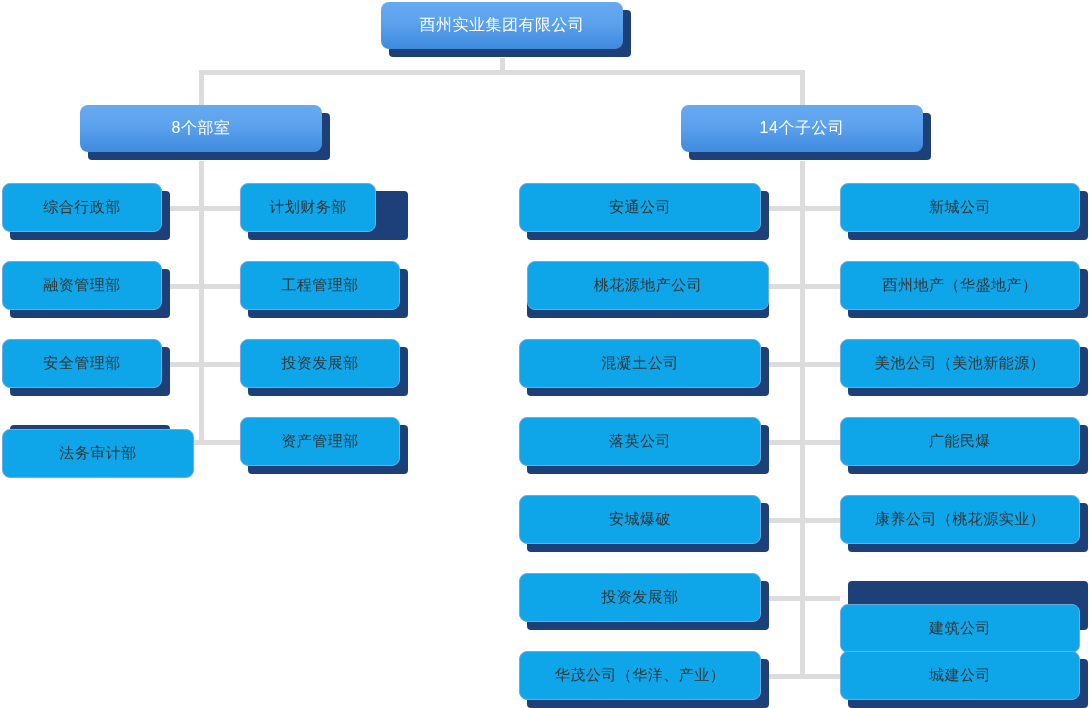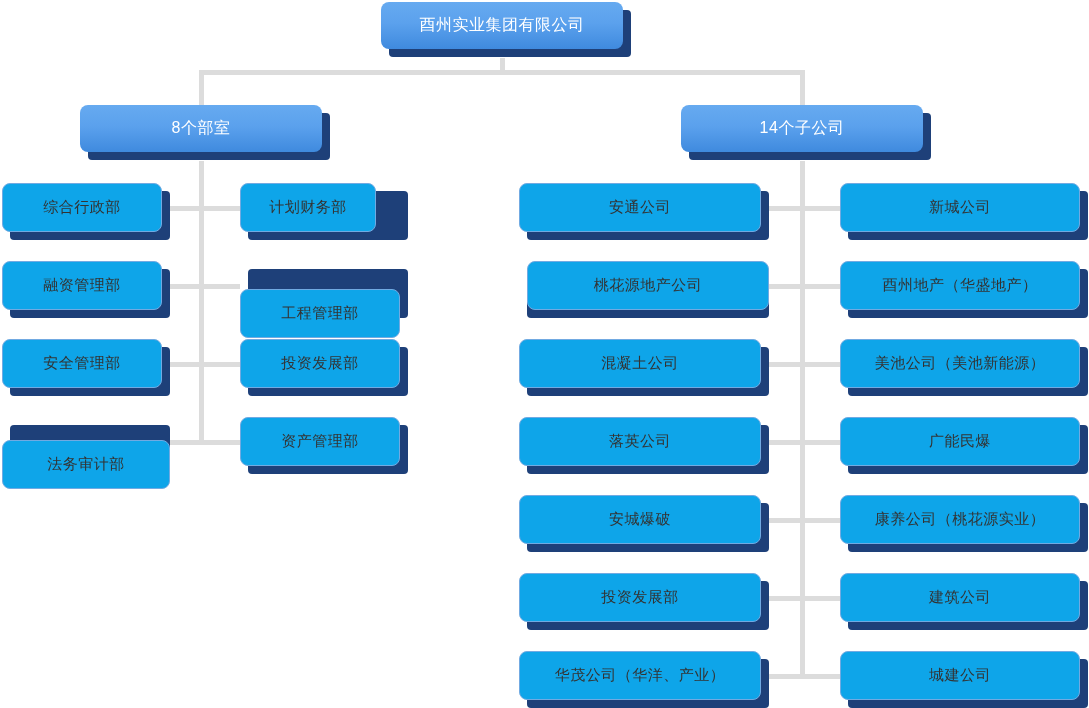--- a/index.html
+++ b/index.html
@@ -99,31 +99,31 @@
     <div class="node node-leaf" style="left: 2px; top: 261px; width: 160px; height: 49px;">
       <span>融资管理部</span>
     </div>
     <div class="conn conn-h" style="left: 170px; top: 283.5px; width: 34px; height: 5px;"></div>
     <div class="node-shadow" style="left: 10px; top: 347px; width: 160px; height: 49px;"></div>
     <div class="node node-leaf" style="left: 2px; top: 339px; width: 160px; height: 49px;">
       <span>安全管理部</span>
     </div>
     <div class="conn conn-h" style="left: 170px; top: 361.5px; width: 34px; height: 5px;"></div>
     <div class="node-shadow" style="left: 10px; top: 425px; width: 160px; height: 49px;"></div>
-    <div class="node node-leaf" style="left: 2px; top: 440px; width: 168px; height: 49px;">
+    <div class="node node-leaf" style="left: 2px; top: 429px; width: 192px; height: 49px;">
       <span>法务审计部</span>
     </div>
     <div class="conn conn-h" style="left: 170px; top: 439.5px; width: 34px; height: 5px;"></div>
     <div class="node-shadow" style="left: 248px; top: 191px; width: 160px; height: 49px;"></div>
     <div class="node node-leaf" style="left: 240px; top: 183px; width: 136px; height: 49px;">
       <span>计划财务部</span>
     </div>
     <div class="conn conn-h" style="left: 199px; top: 205.5px; width: 41px; height: 5px;"></div>
     <div class="node-shadow" style="left: 248px; top: 269px; width: 160px; height: 49px;"></div>
-    <div class="node node-leaf" style="left: 240px; top: 261px; width: 160px; height: 49px; margin-top: 28px;">
+    <div class="node node-leaf" style="left: 240px; top: 261px; width: 160px; height: 49px;">
       <span>工程管理部</span>
     </div>
     <div class="conn conn-h" style="left: 199px; top: 283.5px; width: 41px; height: 5px;"></div>
     <div class="node-shadow" style="left: 248px; top: 347px; width: 160px; height: 49px;"></div>
     <div class="node node-leaf" style="left: 240px; top: 339px; width: 160px; height: 49px;">
       <span>投资发展部</span>
     </div>
     <div class="conn conn-h" style="left: 199px; top: 361.5px; width: 41px; height: 5px;"></div>
     <div class="node-shadow" style="left: 248px; top: 425px; width: 160px; height: 49px;"></div>
     <div class="node node-leaf" style="left: 240px; top: 417px; width: 160px; height: 49px;">
@@ -185,21 +185,21 @@
     <div class="node node-leaf" style="left: 840px; top: 417px; width: 240px; height: 49px;">
       <span>广能民爆</span>
     </div>
     <div class="conn conn-h" style="left: 800px; top: 439.5px; width: 40px; height: 5px;"></div>
     <div class="node-shadow" style="left: 848px; top: 503px; width: 240px; height: 49px;"></div>
     <div class="node node-leaf" style="left: 840px; top: 495px; width: 240px; height: 49px;">
       <span>康养公司（桃花源实业）</span>
     </div>
     <div class="conn conn-h" style="left: 800px; top: 517.5px; width: 40px; height: 5px;"></div>
     <div class="node-shadow" style="left: 848px; top: 581px; width: 240px; height: 49px;"></div>
-    <div class="node node-leaf" style="left: 840px; top: 573px; width: 240px; height: 49px;">
+    <div class="node node-leaf" style="left: 840px; top: 604px; width: 240px; height: 49px;">
       <span>建筑公司</span>
     </div>
     <div class="conn conn-h" style="left: 800px; top: 595.5px; width: 40px; height: 5px;"></div>
     <div class="node-shadow" style="left: 848px; top: 659px; width: 240px; height: 49px;"></div>
     <div class="node node-leaf" style="left: 840px; top: 651px; width: 240px; height: 49px;">
       <span>城建公司</span>
     </div>
     <div class="conn conn-h" style="left: 800px; top: 673.5px; width: 40px; height: 5px;"></div>
   </div>
 

